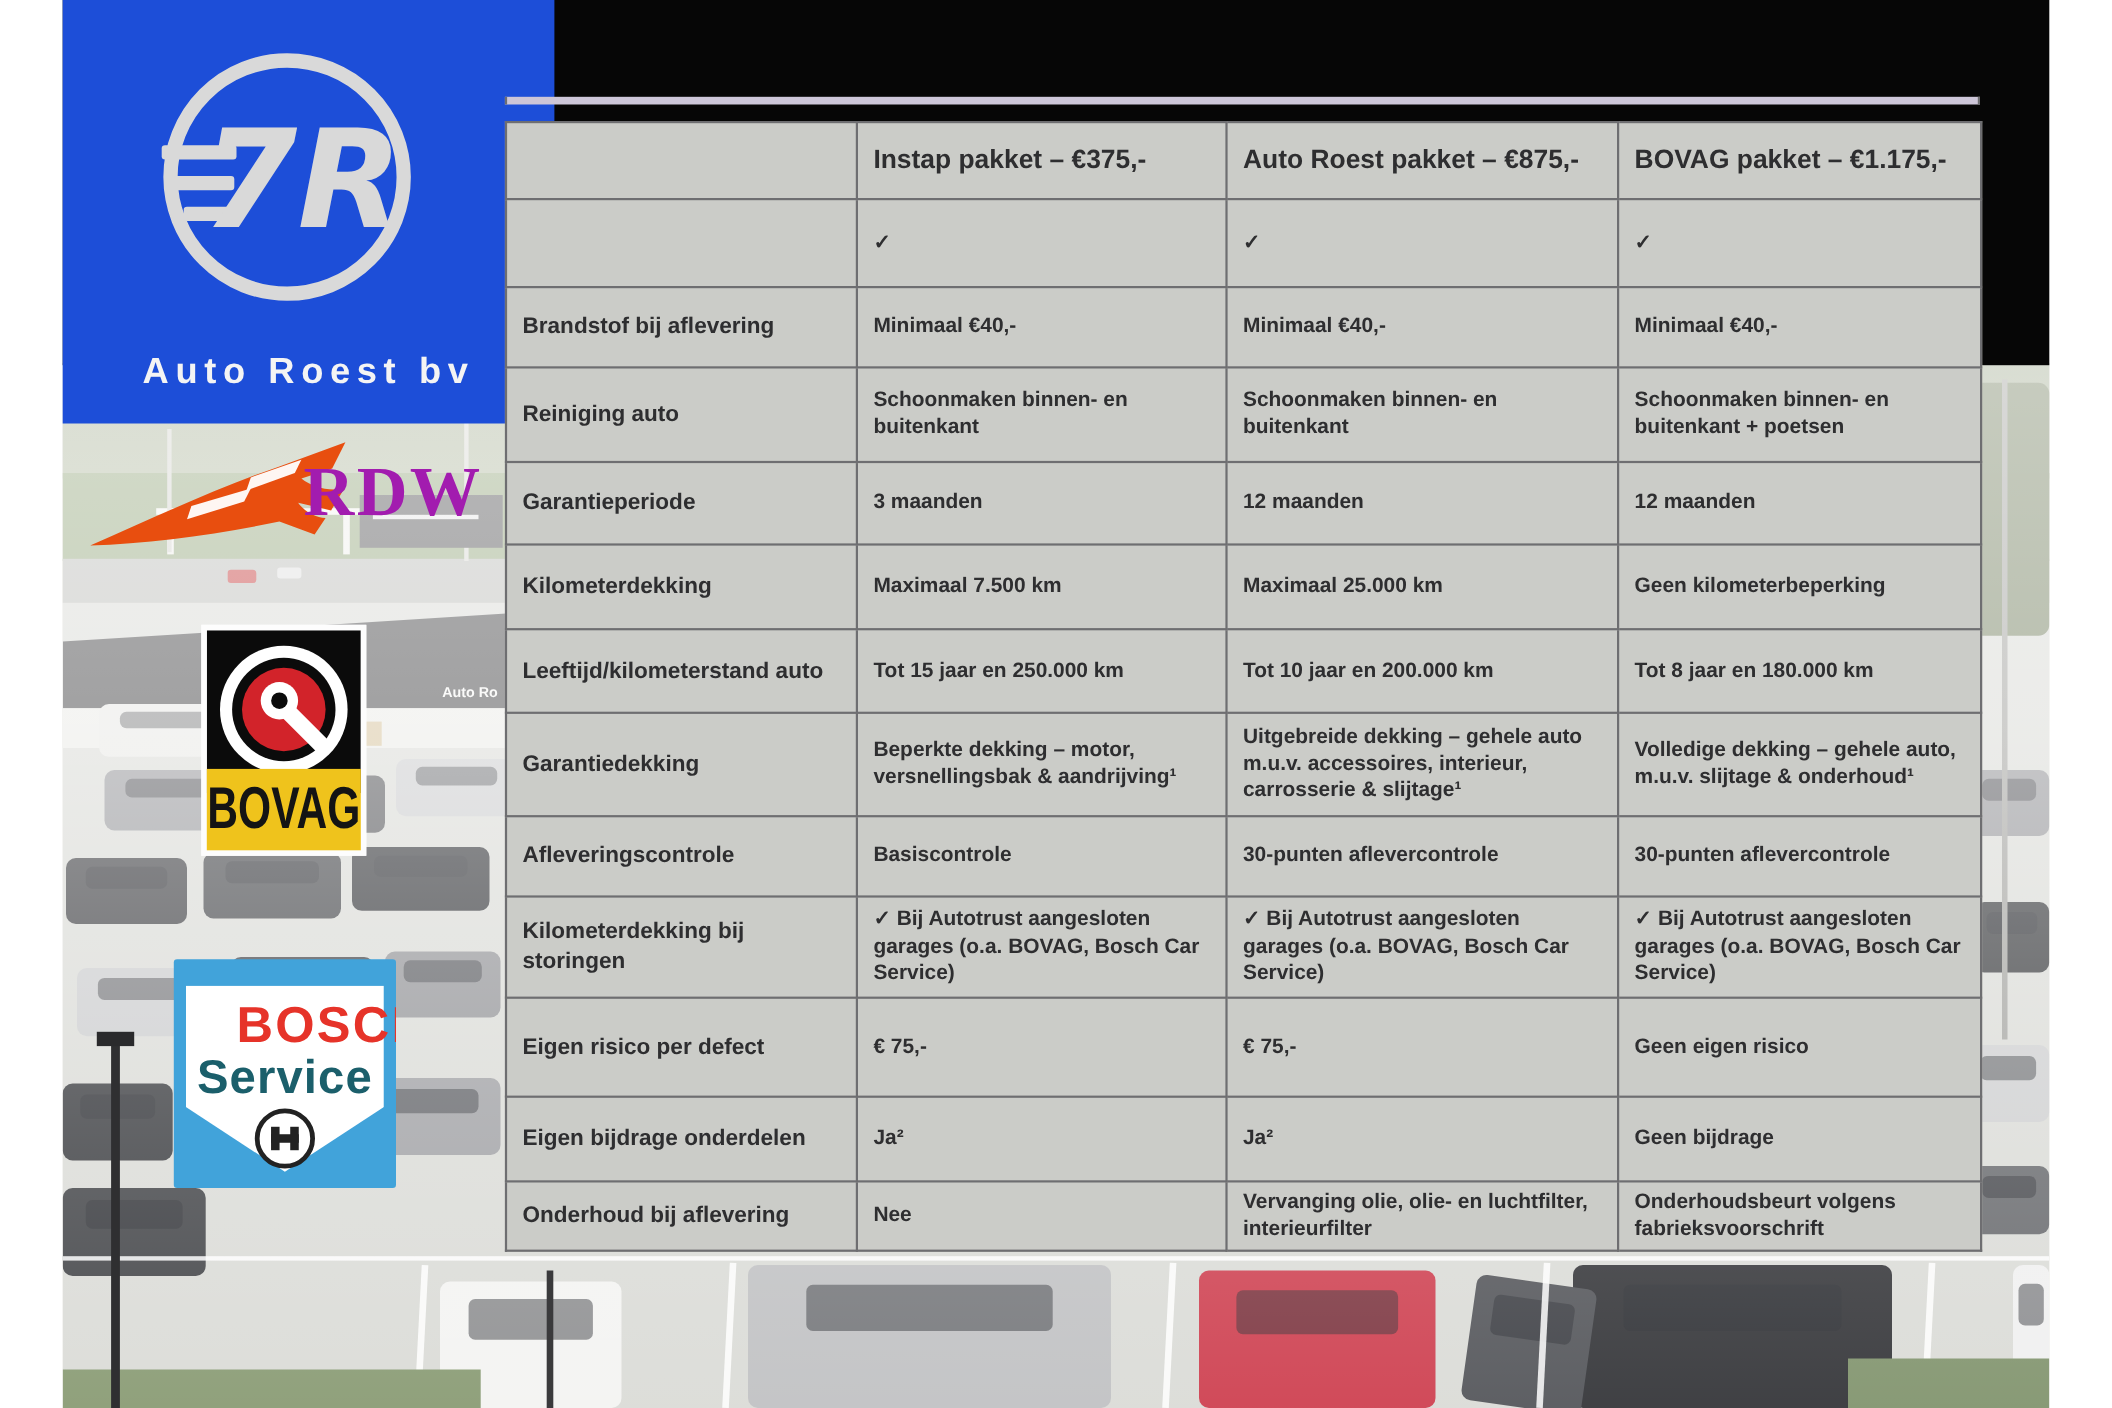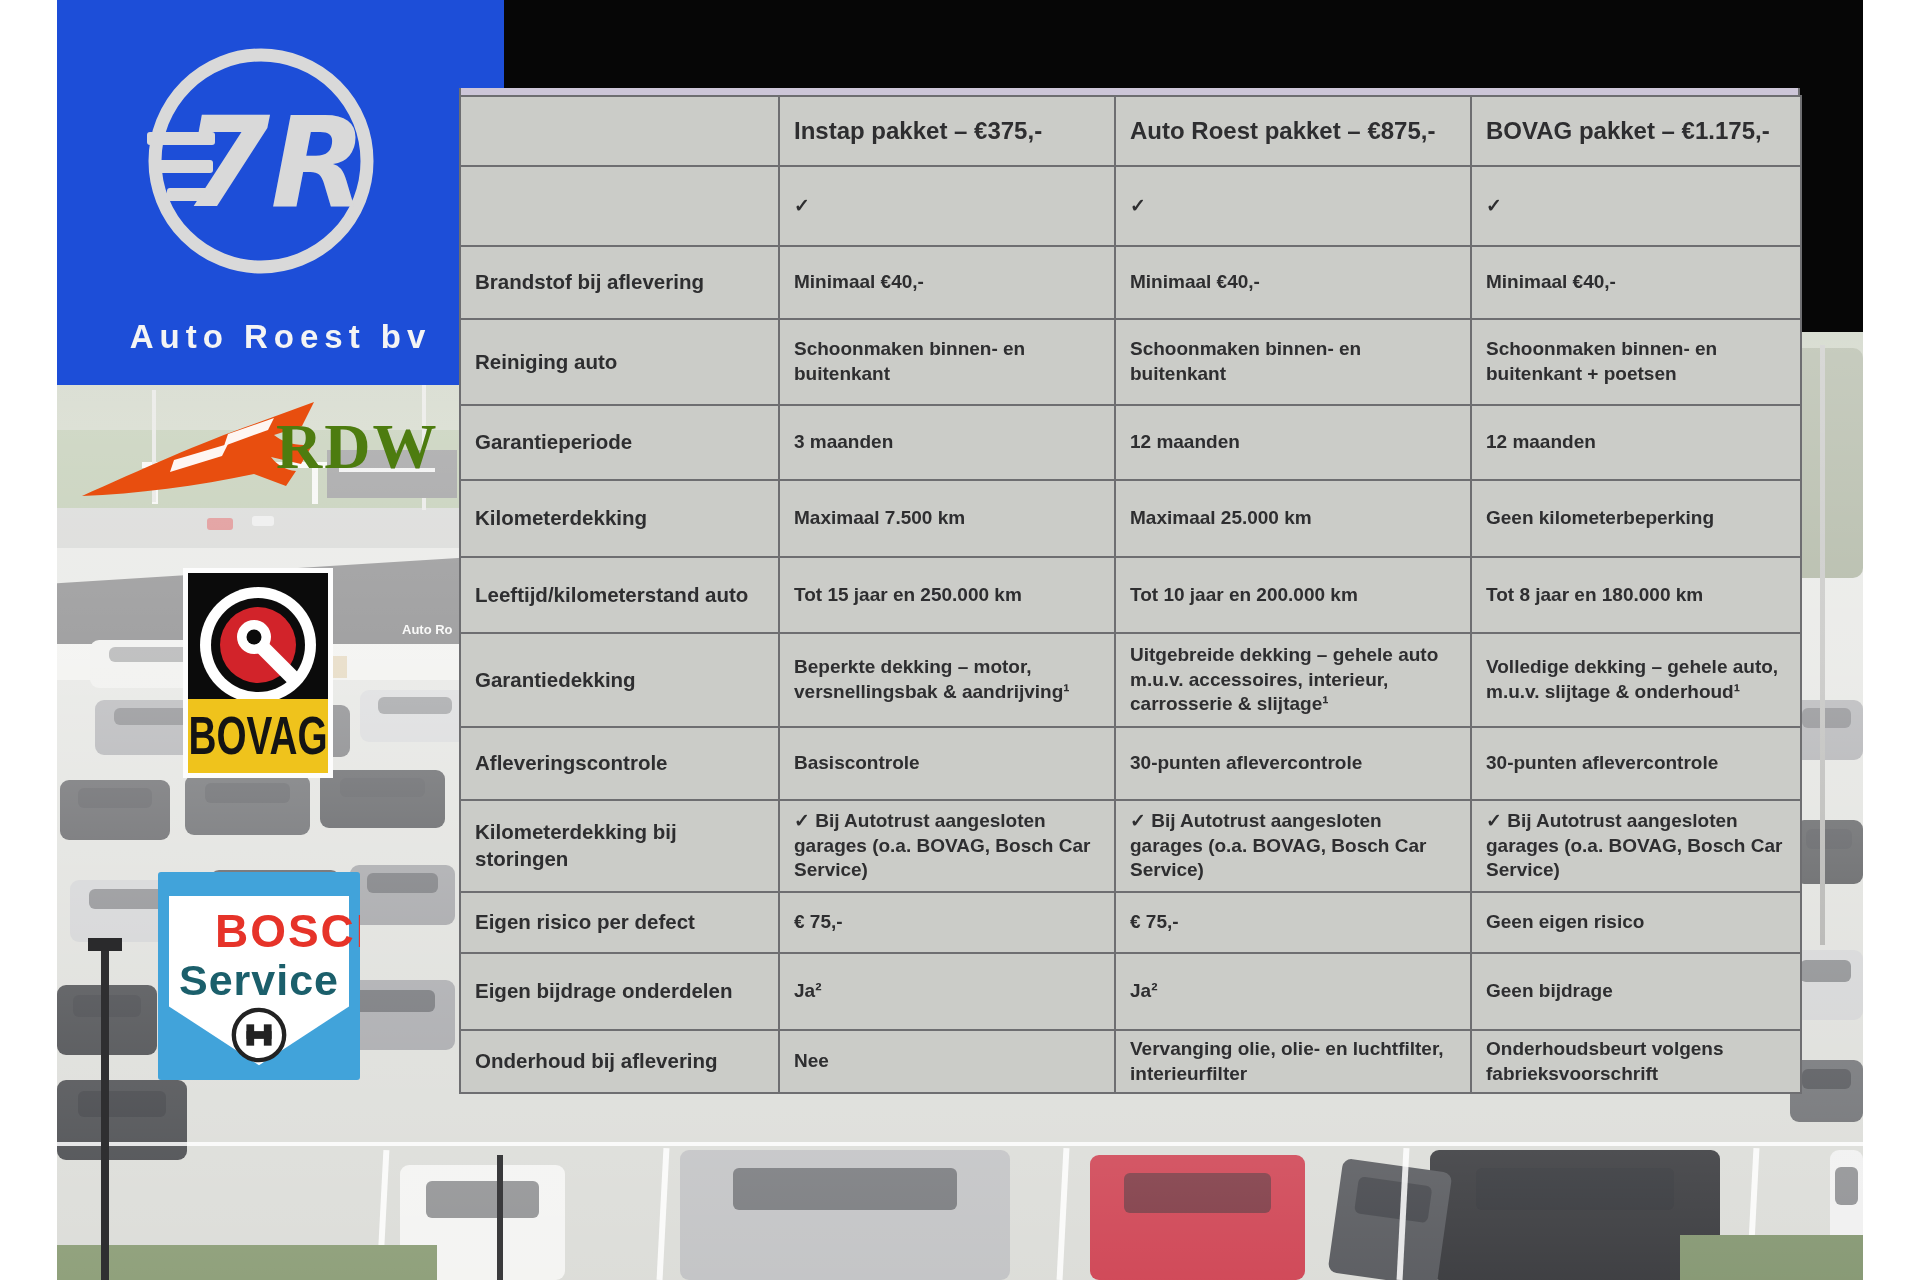--- a/index.html
+++ b/index.html
@@ -19,21 +19,21 @@
 
   
   .black-top{position:absolute;left:57px;top:0;width:1806px;height:332px;background:#060606;}
   .logo-box{position:absolute;left:57px;top:0;width:447px;height:385px;background:#1d4ed8;}
   .dealer-name{position:absolute;left:0;top:318px;width:100%;text-align:center;color:#f4f4f4;
                font-size:33px;font-weight:700;letter-spacing:6px;}
 
   
   .rdw{position:absolute;left:78px;top:396px;width:340px;height:112px;}
   .rdw-text{position:absolute;left:198px;top:14px;font-family:"Liberation Serif",serif;
-            font-size:64px;font-weight:600;color:#4d7c0f;letter-spacing:2px;}
+            font-size:64px;font-weight:600;color:#a21caf;letter-spacing:2px;}
 
   
   .bovag{position:absolute;left:183px;top:568px;width:150px;height:210px;background:#fdfdfd;
          padding:0;box-sizing:border-box;border:5px solid #fdfdfd;}
   .bovag-band{position:absolute;left:0;bottom:0;width:100%;height:74px;background:#efc31c;
               display:flex;align-items:center;justify-content:center;}
   .bovag-band span{font-size:44px;font-weight:700;color:#141414;transform:scale(.88,1.22);letter-spacing:0px;}
 
   
   .bosch{position:absolute;left:158px;top:872px;width:202px;height:208px;background:#41a3da;border-radius:3px;overflow:hidden;}
@@ -41,21 +41,21 @@
                 clip-path:polygon(0 0,100% 0,100% 60%,50% 92%,0 60%);}
   .bosch-b{position:absolute;left:0;top:32px;width:100%;text-align:center;color:#e63329;
            font-size:46px;font-weight:800;letter-spacing:2px;margin-left:44px;}
   .bosch-s{position:absolute;left:0;top:84px;width:100%;text-align:center;color:#1b5f6b;
            font-size:43px;font-weight:700;letter-spacing:1px;}
   .bosch-anode{position:absolute;left:50%;top:132px;transform:translateX(-50%);}
 
   
   .tablewrap{position:absolute;left:459px;top:88px;width:1341px;}
   .lavender{height:7px;background:#cdc6d8;border-left:2px solid #6e6e71;border-right:2px solid #6e6e71;box-sizing:border-box;}
-  table.pkg{border-collapse:collapse;table-layout:fixed;width:1341px;background:#cbccc8;}
+  table.pkg{border-collapse:collapse;table-layout:fixed;width:1341px;background:#cbccc8;margin-top:15px;}
   .pkg th,.pkg td{border:2px solid #6e6e71;vertical-align:middle;text-align:left;
                   padding:6px 12px 6px 14px;font-weight:700;color:#2e2e30;overflow:hidden;}
   .pkg th{font-size:24px;}
   .pkg td{font-size:19px;line-height:1.3;}
   .pkg td.lbl{font-size:20.5px;}
 
   .sign-dash{position:absolute;background:rgba(255,255,255,.85);height:4px;}
 </style>
 </head>
 <body>
@@ -246,21 +246,21 @@
         <td>Basiscontrole</td>
         <td>30-punten aflevercontrole</td>
         <td>30-punten aflevercontrole</td>
       </tr>
       <tr style="height:92px">
         <td class="lbl">Kilometerdekking bij storingen</td>
         <td>✓ Bij Autotrust aangesloten garages (o.a. BOVAG, Bosch Car Service)</td>
         <td>✓ Bij Autotrust aangesloten garages (o.a. BOVAG, Bosch Car Service)</td>
         <td>✓ Bij Autotrust aangesloten garages (o.a. BOVAG, Bosch Car Service)</td>
       </tr>
-      <tr style="height:61px">
+      <tr style="height:90px">
         <td class="lbl">Eigen risico per defect</td>
         <td>€ 75,-</td>
         <td>€ 75,-</td>
         <td>Geen eigen risico</td>
       </tr>
       <tr style="height:77px">
         <td class="lbl">Eigen bijdrage onderdelen</td>
         <td>Ja²</td>
         <td>Ja²</td>
         <td>Geen bijdrage</td>

